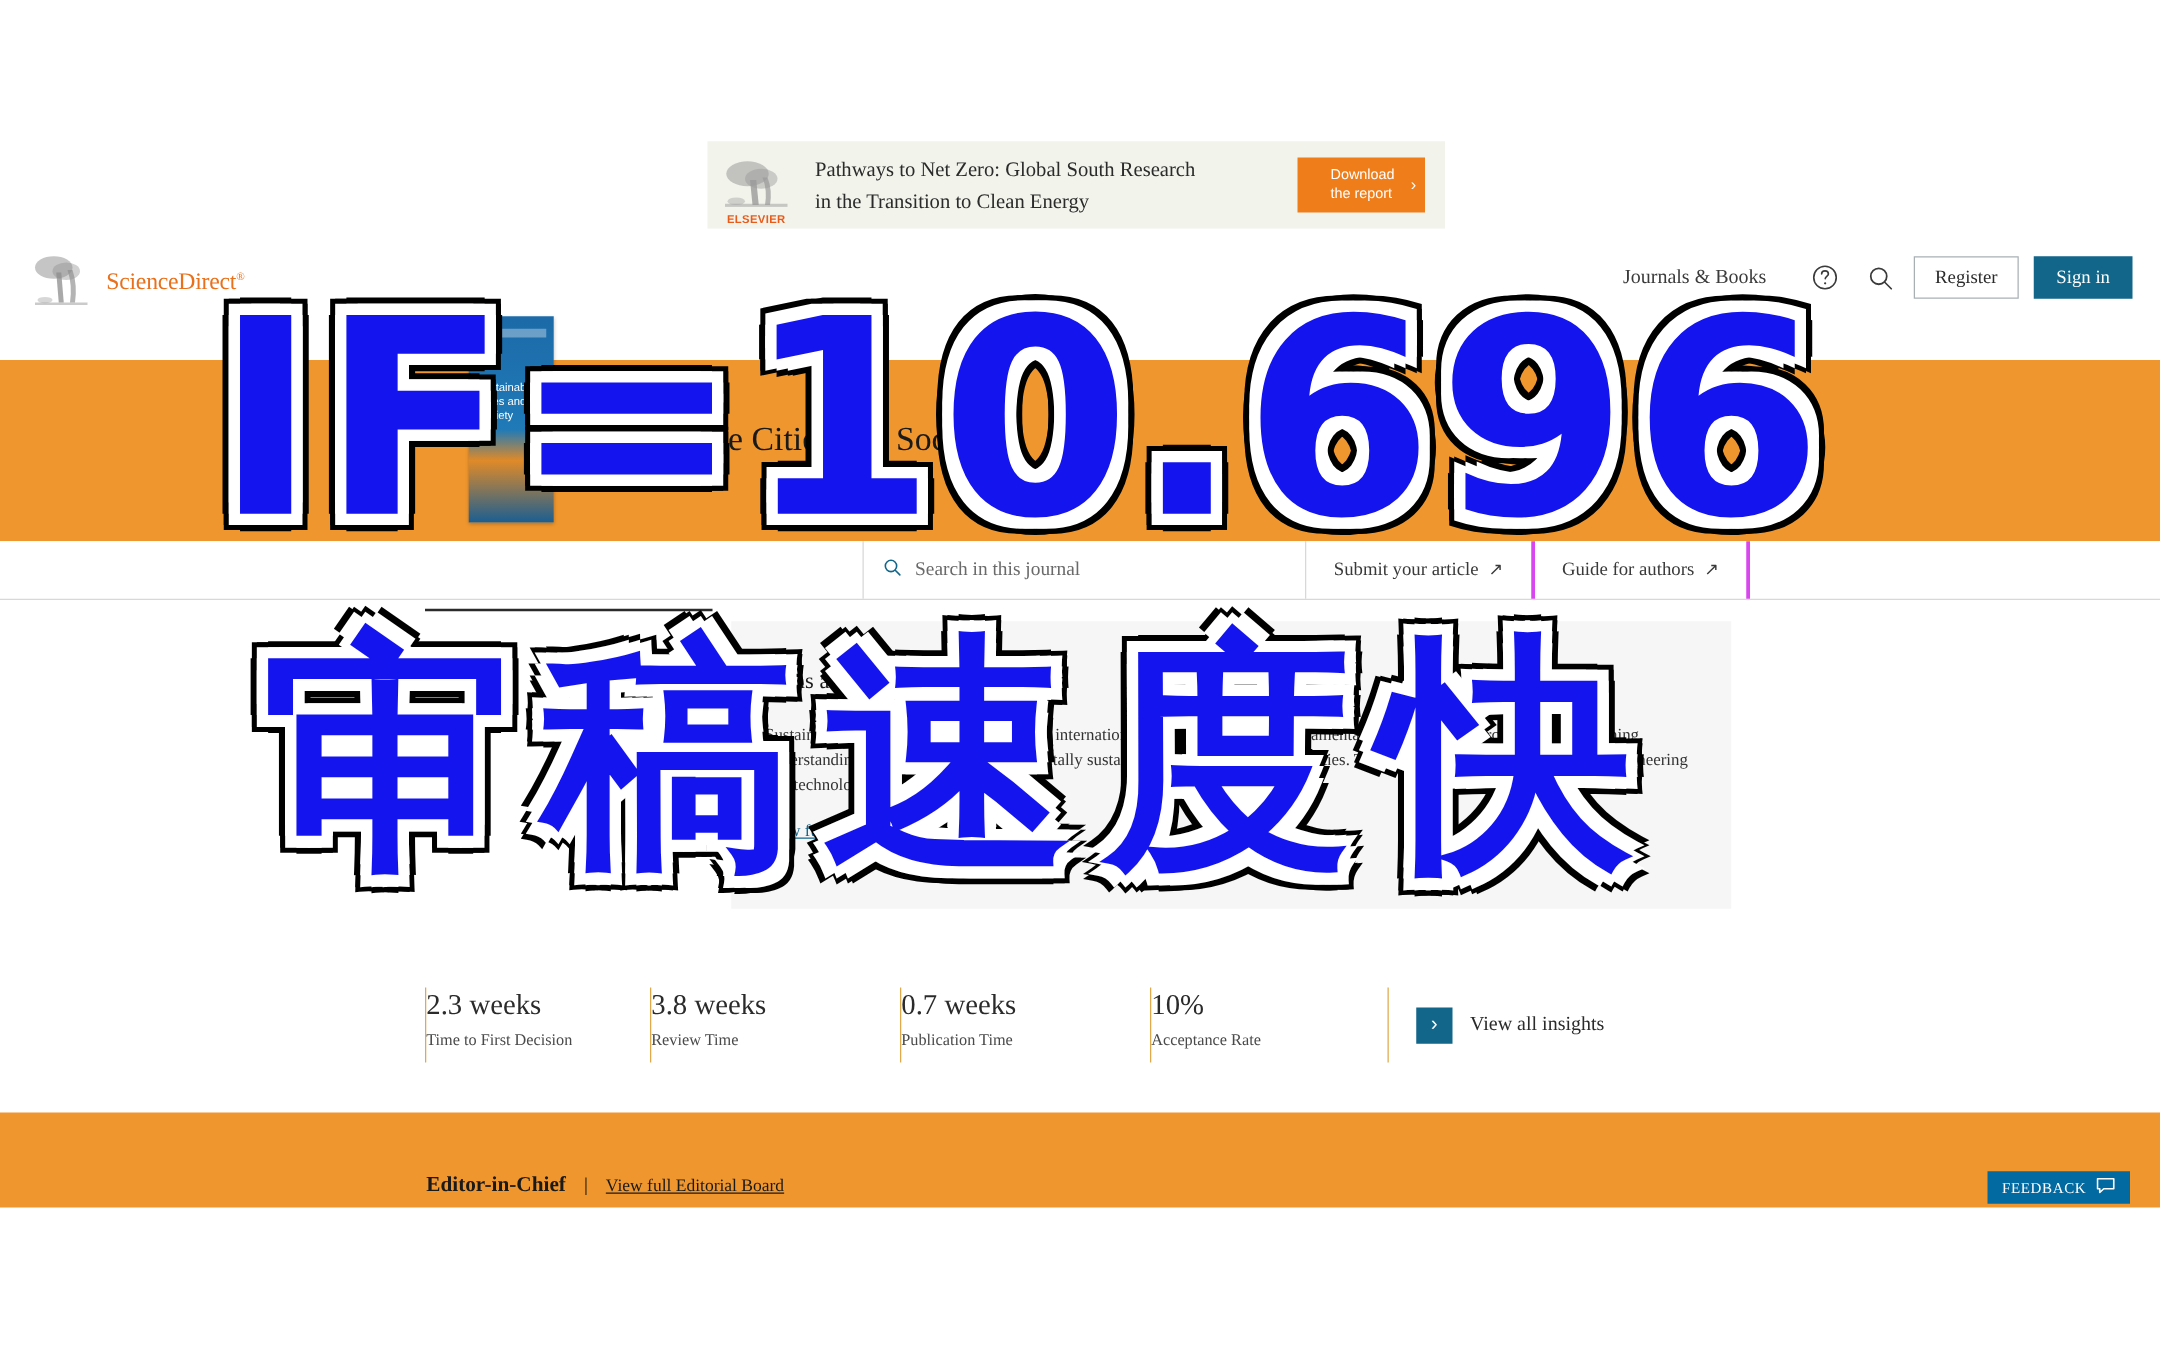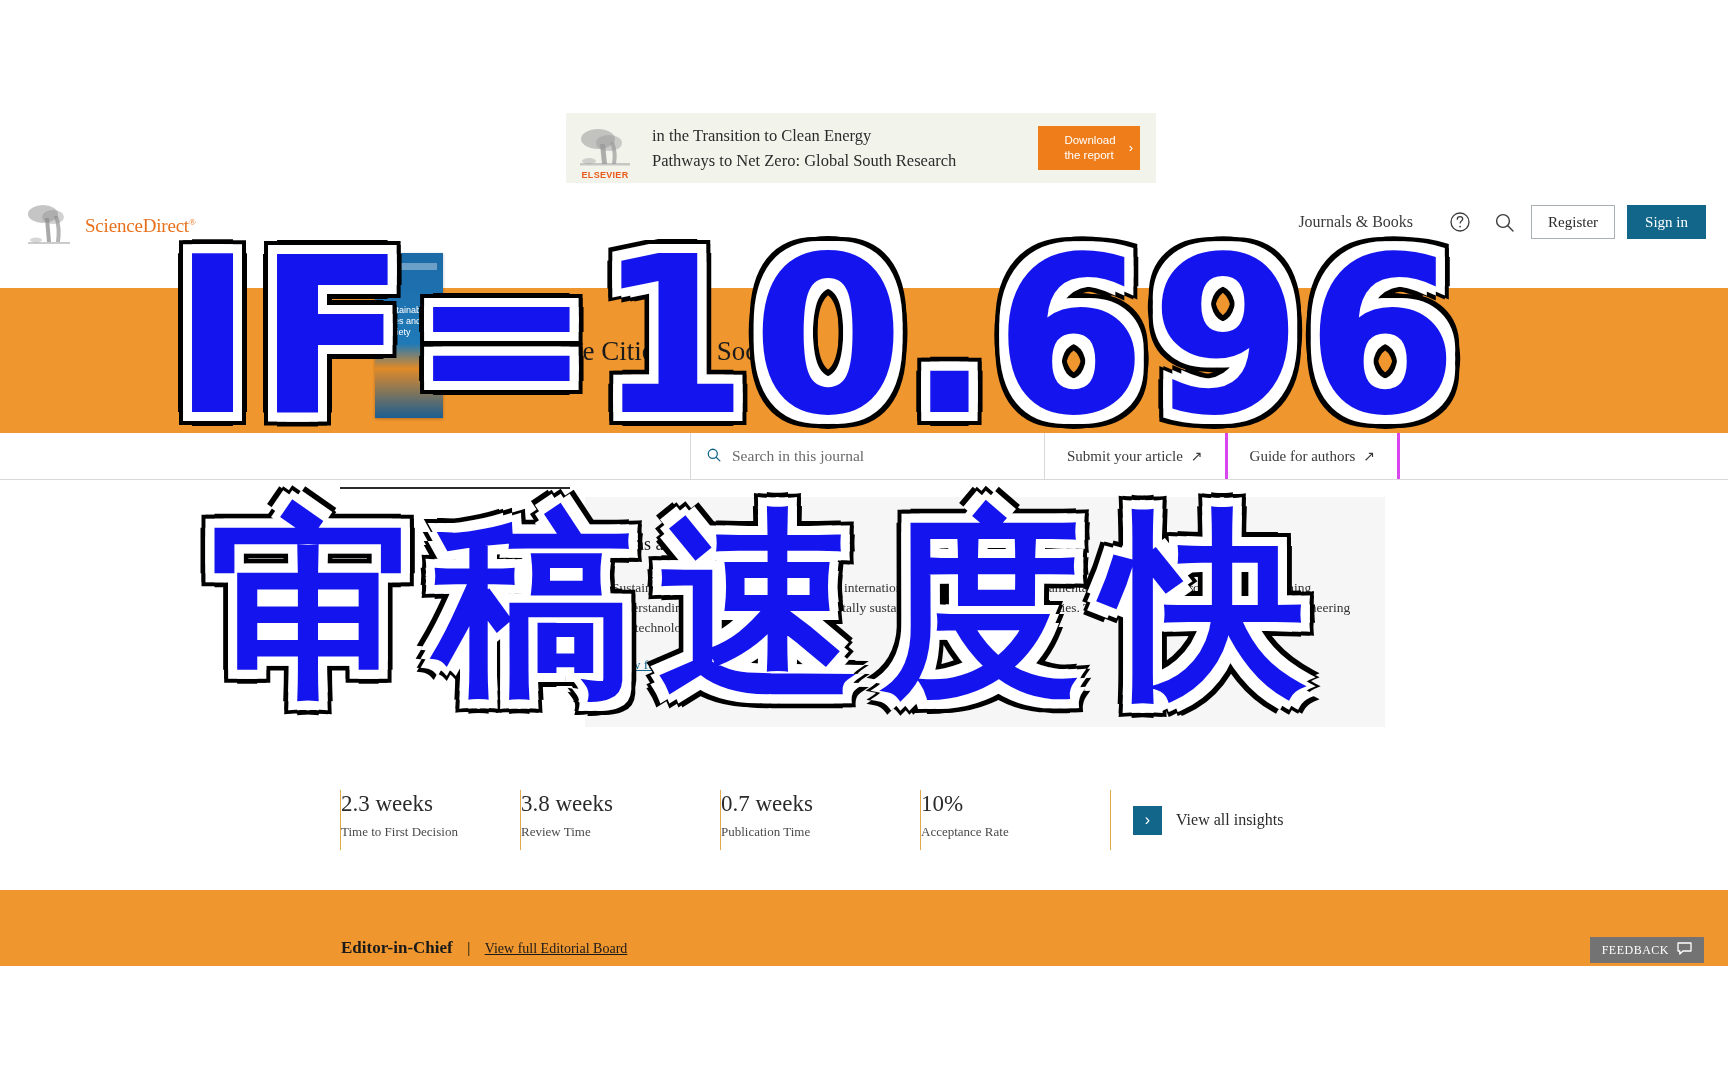--- a/index.html
+++ b/index.html
@@ -96,21 +96,21 @@
     align-items:center;justify-content:center;font-size:16px;}
   .insight-txt{margin-left:14px;font-size:16px;color:#2b2b2b;font-family:"Liberation Serif", serif;}
 
   
   .eband{position:absolute;left:0;top:890px;width:1728px;height:76px;background:#f0962e;}
   .eic{position:absolute;left:341px;top:938px;display:flex;align-items:baseline;}
   .eic-t{font-size:17px;color:#1a1a1a;font-weight:bold;font-family:"Liberation Serif", serif;}
   .eic-sep{margin:0 14px;color:#5a4316;font-size:15px;}
   .eic-link{font-size:14px;color:#1a1a1a;text-decoration:underline;cursor:pointer;
     font-family:"Liberation Serif", serif;}
-  .feedback{position:absolute;right:24px;top:937px;height:26px;background:#737373;color:#fff;
+  .feedback{position:absolute;right:24px;top:937px;height:26px;background:#0369a1;color:#fff;
     font-size:12px;letter-spacing:.5px;display:flex;align-items:center;gap:8px;
     padding:0 12px;cursor:pointer;font-family:"Liberation Serif", serif;}
 
   
   .overlay{position:absolute;inset:0;pointer-events:none;}
   .ov{position:absolute;color:#1414ee;white-space:nowrap;font-weight:bold;
     -webkit-text-stroke:0px;}
   .ov-if{left:172px;top:228px;font-size:218px;line-height:218px;letter-spacing:4px;
     font-family:"DejaVu Sans", sans-serif;
     text-shadow:
@@ -141,22 +141,22 @@
           <ellipse cx="33" cy="17" rx="13" ry="8" opacity=".45"></ellipse>
           <path d="M24 18 L26 38 L31 38 L29 18 Z" opacity=".8"></path>
           <path d="M34 16 q4 10 2 22 l4 0 q2 -12 -2 -22 Z" opacity=".7"></path>
           <rect x="4" y="37" width="50" height="2.5" opacity=".5"></rect>
           <ellipse cx="13" cy="35" rx="7" ry="3" opacity=".4"></ellipse>
         </g>
       </svg>
       <div class="ad-elsevier">ELSEVIER</div>
     </div>
     <div class="ad-text">
+      <div>Pathways to Net Zero: Global South Research</div>
       <div>in the Transition to Clean Energy</div>
-      <div>Pathways to Net Zero: Global South Research</div>
     </div>
     <div class="ad-btn">
       <div>
         <div>Download</div>
         <div>the report</div>
       </div>
       <span class="chev">›</span>
     </div>
   </div>
 

